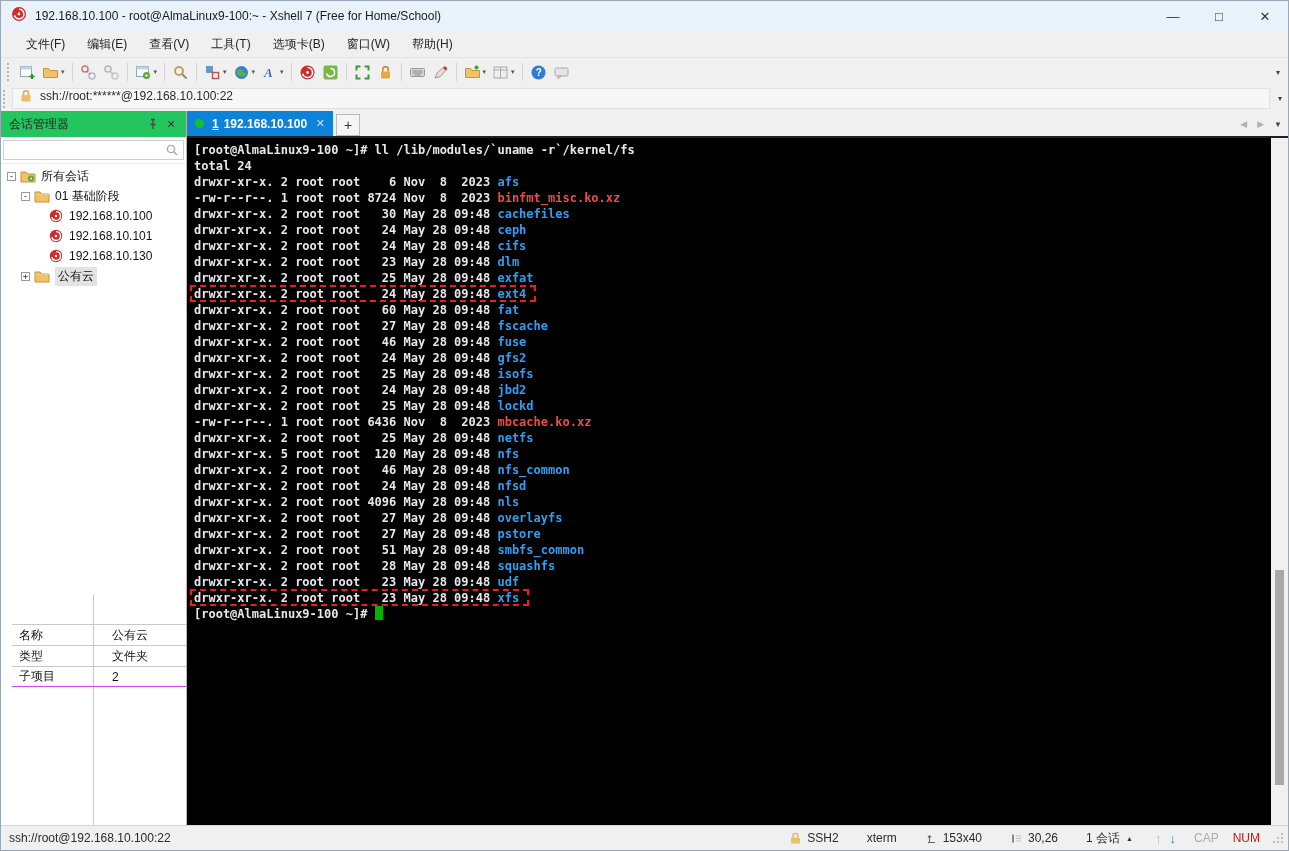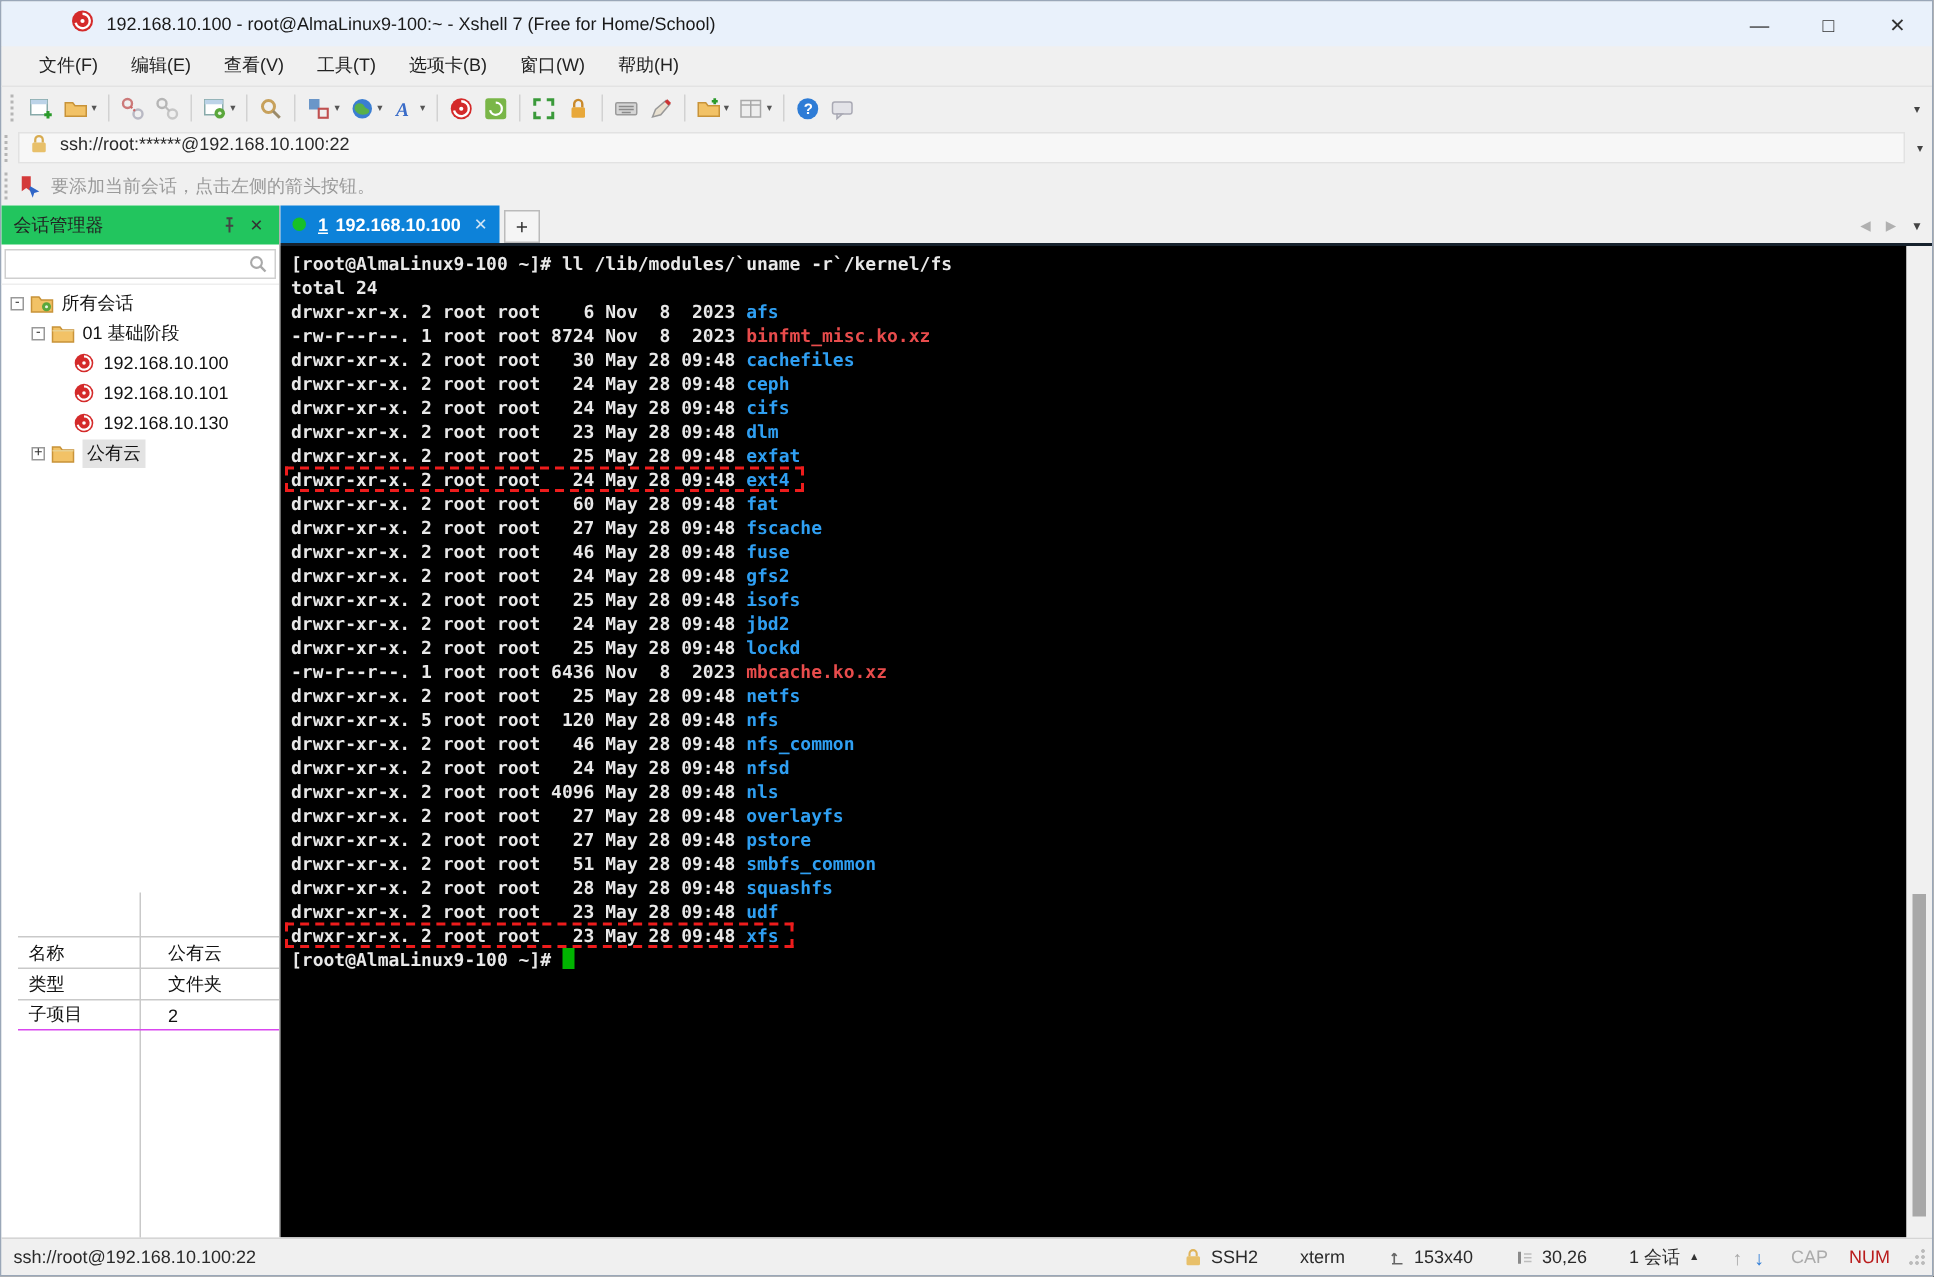--- a/index.html
+++ b/index.html
@@ -1,27 +1,27 @@
 <!DOCTYPE html>
 <html><head>
 <meta charset="utf-8">
 <style>
   * { margin:0; padding:0; box-sizing:border-box; }
   html,body { width:1289px; height:851px; overflow:hidden; font-family:"Liberation Sans",sans-serif; background:#f0f0f0; }
   .app { width:1289px; height:851px; display:flex; flex-direction:column; border:1px solid #9aa7b8; }
 
   
-  .titlebar { height:30px; background:#e9f1fb; display:flex; align-items:center; flex:0 0 auto;padding-left:36px; }
+  .titlebar { height:30px; background:#e9f1fb; display:flex; align-items:center; flex:0 0 auto; }
   .titlebar .app-ico { margin:0 8px 0 10px; }
   .titlebar .title { font-size:12px; color:#1a1a1a; flex:1 1 auto; white-space:nowrap; overflow:hidden; }
   .win-btns { display:flex; height:100%; }
   .win-btn { width:46px; height:100%; display:flex; align-items:center; justify-content:center; font-size:13px; color:#333; cursor:default; }
 
   
-  .menubar { height:27px; background:#f0f0f0; display:flex; align-items:flex-start; padding-left:14px; flex:0 0 auto; border-bottom:1px solid #e3e3e3; }
+  .menubar { height:27px; background:#f0f0f0; display:flex; align-items:center; padding-left:14px; flex:0 0 auto; border-bottom:1px solid #e3e3e3; }
   .menu-item { font-size:12px; color:#222; padding:4px 11px; cursor:default; }
 
   
   .toolbar { height:28px; background:#f0f0f0; display:flex; align-items:center; padding-left:4px; flex:0 0 auto; position:relative; }
   .gripper { width:5px; height:18px; border-left:2px dotted #b5b5b5; margin:0 4px 0 2px; flex:0 0 auto; }
   .tb-btn { display:flex; align-items:center; height:24px; padding:0 3px; border-radius:2px; cursor:default; }
   .tb-btn .ic { width:17px; height:17px; display:inline-block; }
   .tb-btn .ic svg { width:17px; height:17px; display:block; }
   .dd-arrow { font-size:7px; color:#555; margin-left:2px; }
   .tb-sep { width:1px; height:18px; background:#d2d2d2; margin:0 4px; }
@@ -332,30 +332,20 @@
         <svg viewBox="0 0 14 14">
             <rect x="2.5" y="6" width="9" height="6.5" rx="1" fill="#e8c06a"></rect>
             <path d="M4.5 6V4.2a2.5 2.5 0 0 1 5 0V6" fill="none" stroke="#d8ab4f" stroke-width="1.5"></path>
           </svg>
       </span>
       <span class="addr-text">ssh://root:******@192.168.10.100:22</span>
     </div>
     <span class="addr-dd">▾</span>
   </div>
 
-  <div class="infobar">
-    <div class="gripper"></div>
-    <span class="ic">
-      <svg viewBox="0 0 16 16">
-          <path d="M2.5 1.5h6v10l-3-2.2-3 2.2z" fill="#d43a3a"></path>
-          <path d="M8.2 8.2l6 3.4-3.4 1-1 3.2-2.3-6z" fill="#2f66c8"></path>
-        </svg>
-    </span>
-    <span class="info-text">要添加当前会话，点击左侧的箭头按钮。</span>
-  </div>
 
   <div class="main">
 
     <div class="sidebar">
       <div class="sb-header">
         <span class="sb-title">会话管理器</span>
         <span class="sb-hbtn">
           <svg viewBox="0 0 12 12">
               <path d="M4 1.5h4M6 1.5v5M3.5 6.5h5M6 6.5V11" fill="none" stroke="#444" stroke-width="1.3"></path>
             </svg>

